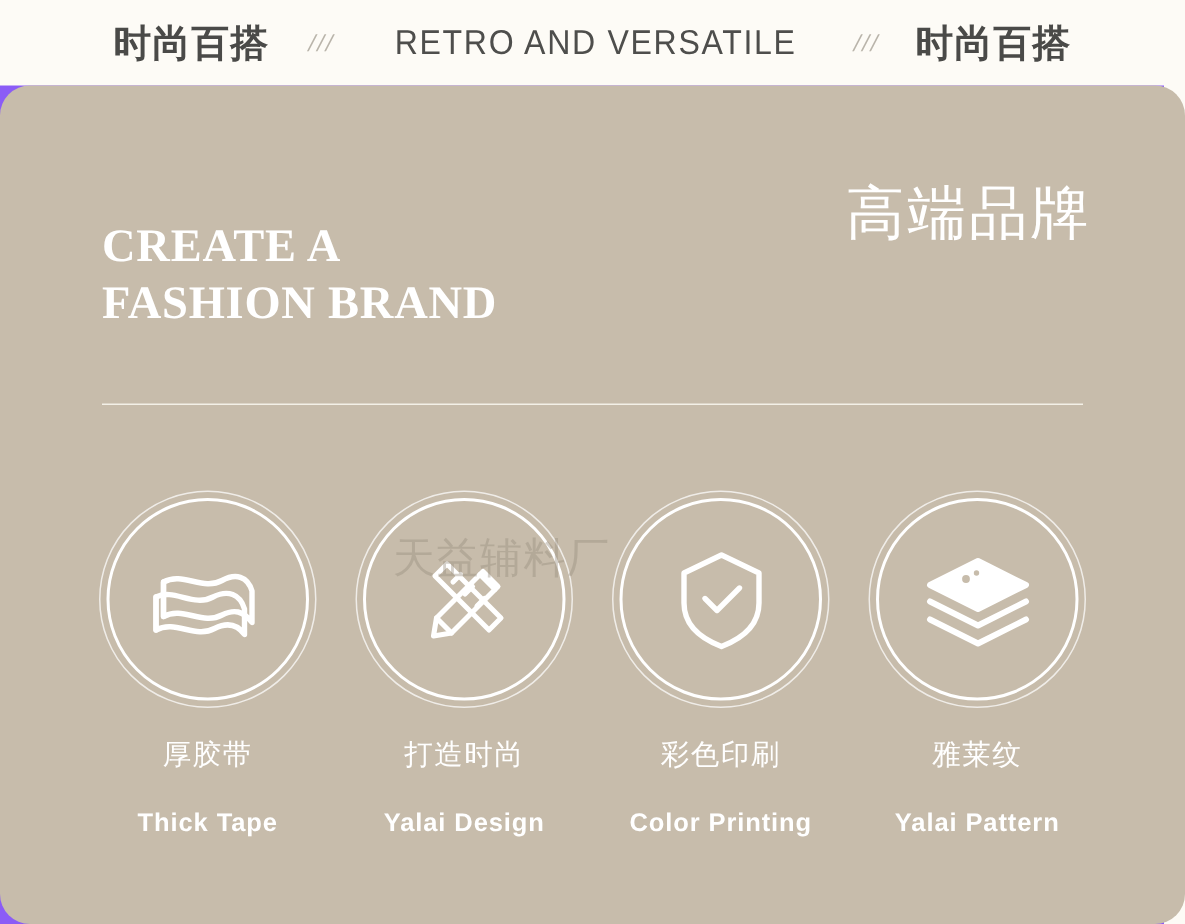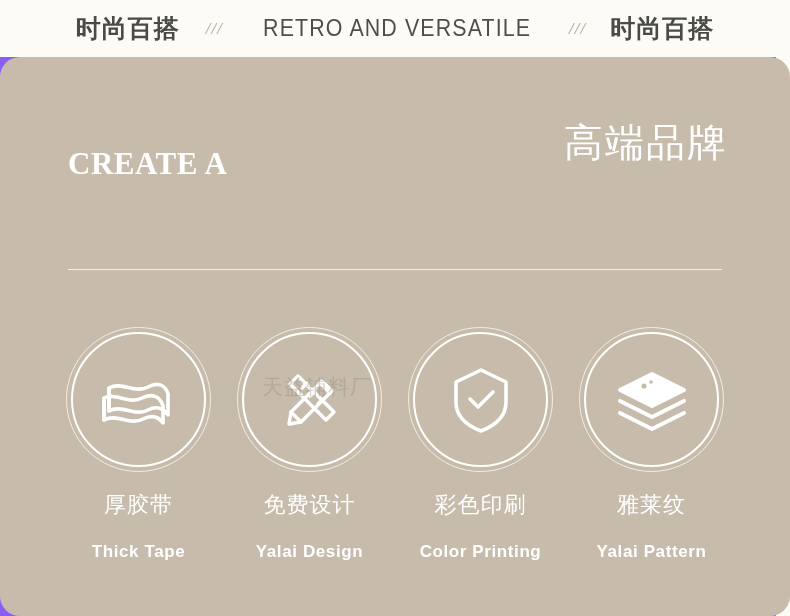--- a/index.html
+++ b/index.html
@@ -149,42 +149,42 @@
     border-radius: 50%;
     border: 1px solid rgba(255,255,255,0.72);
   }
   .circle svg {
     display: block;
   }
   .feat-cn {
     margin-top: 27px;
     color: #ffffff;
     font-family: "Liberation Sans", sans-serif;
-    font-size: 22px;
+    font-size: 19px;
     font-weight: 400;
     letter-spacing: 1px;
     line-height: 1;
   }
   .feat-en {
     margin-top: 27px;
     color: #ffffff;
     font-family: "Liberation Sans", sans-serif;
     font-size: 17px;
     font-weight: 700;
     letter-spacing: 0.6px;
     line-height: 1;
   }
 
   
   .watermark {
     position: absolute;
     left: 262px;
-    top: 316px;
-    font-family: "Liberation Sans", sans-serif;
-    font-size: 21px;
+    top: 296px;
+    font-family: "Liberation Sans", sans-serif;
+    font-size: 28px;
     font-weight: 400;
     color: rgba(150,140,125,0.40);
     letter-spacing: 1px;
     pointer-events: none;
     white-space: nowrap;
   }
 </style>
 </head>
 <body>
 
@@ -199,20 +199,21 @@
     <span class="sp-c"></span>
     <span class="slashes">///</span>
     <span class="sp-d"></span>
     <span class="topbar-cn">时尚百搭</span>
   </div>
 
   <div class="panel">
 
     <div class="headline-en">
       <span>CREATE A</span>
+      <span class="l2">FASHION BRAND</span>
     </div>
 
     <div class="headline-cn">
       <span class="l2">高端品牌</span>
     </div>
 
     <div class="divider"></div>
 
     <div class="features">
 
@@ -242,21 +243,21 @@
               <path d="M15 46 L25 56"></path>
               <path d="M44 17 L54 27"></path>
 
               <path d="M14 18 L22 10 L58 46 L50 54 Z"></path>
               <path d="M26 22 L31 17"></path>
               <path d="M34 30 L39 25"></path>
               <path d="M42 38 L47 33"></path>
             </svg>
           </span>
         </div>
-        <div class="feat-cn">免费设计</div>
+        <div class="feat-cn">打造时尚</div>
         <div class="feat-en">Yalai Design</div>
       </div>
 
       <div class="feature">
         <div class="circle">
           <span>
             <svg width="62" height="68" viewBox="0 0 62 68" fill="none" stroke="#ffffff" stroke-width="3.6" stroke-linecap="round" stroke-linejoin="round">
               <path d="M31 4 L56 16 L56 36 C56 51, 44 60, 31 65
                        C18 60, 6 51, 6 36 L6 16 Z"></path>
               <path d="M20 33 L28 41 L43 26"></path>

